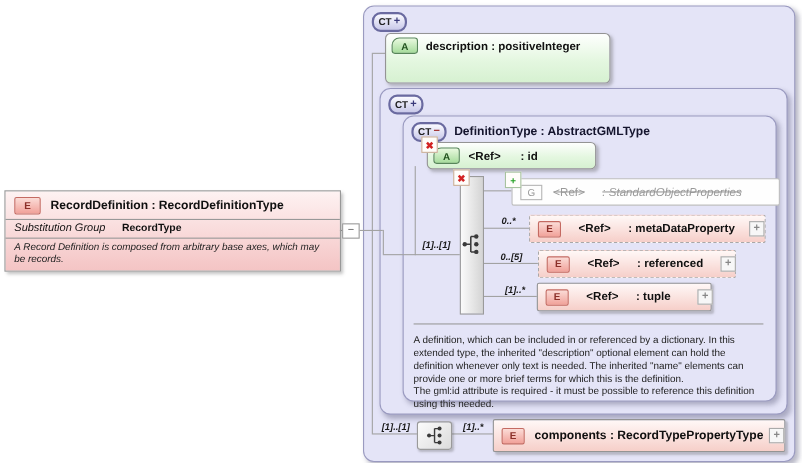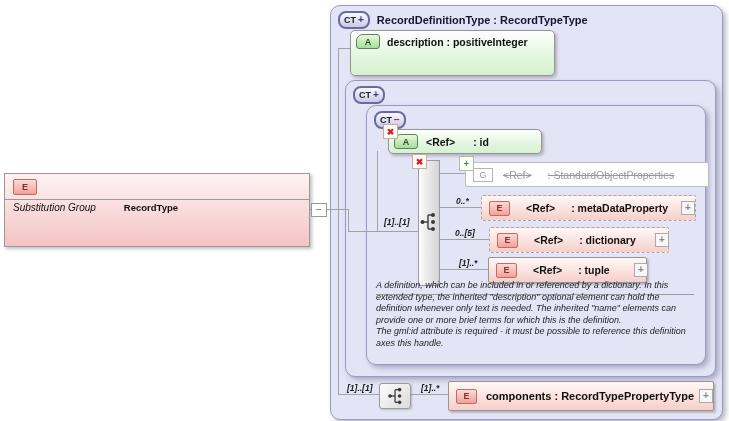--- a/index.html
+++ b/index.html
@@ -35,21 +35,21 @@
        background:linear-gradient(180deg,#FFF8F7 0%,#F6CFC9 100%);}
   .row.solid{border:1px solid #949494;box-shadow:2px 2px 2px rgba(80,80,80,.3);}
   .row.dashed{border:1px dashed #A8A8A8;}
   .row.grouprow{background:#FEFEFE;border:1px solid #BEBEBE;color:#999;font-weight:normal;gap:0;}
   .e-icon{flex:0 0 auto;width:19px;height:13px;border:1px solid #C46A62;border-radius:2px;
           background:linear-gradient(180deg,#FBDCD7,#F1A199);color:#8B2F28;font-weight:bold;font-size:9px;
           display:flex;align-items:center;justify-content:center;}
   .g-icon{flex:0 0 auto;width:18px;height:12px;border:1px solid #B5B5B5;background:#FDFDFD;color:#9A9A9A;
           font-size:9px;display:flex;align-items:center;justify-content:center;margin-right:10px;}
   .strike{text-decoration:line-through;}
-  .strike .gap2{padding-left:16px;}
+  .strike .gap2{padding-left:16px;font-style:italic;}
 
   
   .line{position:absolute;background:#A2A2A2;z-index:5;}
   .h{height:1px;} .v{width:1px;}
 
   
   .badge{position:absolute;width:13px;height:13px;background:#FFFdfa;border:1px solid #C9AD97;
          display:flex;align-items:center;justify-content:center;font-size:9px;font-weight:bold;z-index:9;}
   .badge.red{color:#D22222;}
   .badge.green{color:#22A022;border-color:#A8C2A0;}
@@ -67,62 +67,62 @@
   .collapse-box{position:absolute;left:311px;top:203px;width:14px;height:12px;background:#FFF;
           border:1px solid #999;color:#555;font-size:10px;line-height:10px;display:flex;
           align-items:center;justify-content:center;z-index:7;}
 
   
   .rootbox{position:absolute;left:4px;top:173px;width:304px;height:72px;z-index:6;
            background:linear-gradient(180deg,#FEF2F2 0%,#F4C4C4 100%);
            border:1px solid #989898;box-shadow:2px 2px 3px rgba(80,80,80,.35);}
   .root-title{display:flex;align-items:center;gap:9px;padding:5px 8px 4px 8px;
               font-weight:bold;font-size:11px;color:#101010;}
-  .root-subst{border-top:1px solid #989898;display:flex;align-items:baseline;gap:28px;
+  .root-subst{border-top:1px solid #989898;display:flex;align-items:baseline;gap:15px;
               padding:2px 8px 3px 8px;font-size:10px;color:#101010;}
   .root-subst .lbl{font-style:italic;}
   .root-subst .val{font-weight:bold;font-size:9.5px;}
   .root-annot{border-top:1px solid #989898;font-style:italic;font-size:9px;line-height:11px;
               color:#222;padding:2px 8px;}
 
   
-  .dt-annot{position:absolute;left:376px;top:280px;width:322px;font-style:italic;font-size:9px;
+  .dt-annot{position:absolute;left:376px;top:304px;width:322px;font-size:9px;
             line-height:11.5px;color:#222;z-index:7;}
   .dt-sep{position:absolute;left:376px;top:294px;width:318px;height:1px;background:#9A9A9A;z-index:7;}
 </style>
 </head>
 <body>
 
 <div class="canvas">
 
   <div class="ctbox" style="left:330px;top:5px;width:391px;height:413px;">
     <div class="box-header">
       <span class="ct-icon">
           <span>CT</span>
           <span class="sign plus">+</span>
         </span>
-      <span>RecordDefinitionType : RecordTypeType</span>
     </div>
   </div>
 
   <div class="ctbox" style="left:345px;top:80px;width:369px;height:295px;">
     <div class="box-header">
       <span class="ct-icon">
           <span>CT</span>
           <span class="sign plus">+</span>
         </span>
     </div>
   </div>
 
   <div class="ctbox" style="left:366px;top:105px;width:338px;height:258px;">
     <div class="box-header">
       <span class="ct-icon">
           <span>CT</span>
           <span class="sign minus">−</span>
         </span>
+      <span>DefinitionType : AbstractGMLType</span>
     </div>
   </div>
 
   <div class="line h" style="left:308px;top:209px;width:3px;"></div>
   <div class="line h" style="left:325px;top:209px;width:23px;"></div>
   <div class="line v" style="left:338px;top:48px;height:347px;"></div>
   <div class="line h" style="left:339px;top:48px;width:12px;"></div>
   <div class="line v" style="left:348px;top:209px;height:23px;"></div>
   <div class="line h" style="left:349px;top:231px;width:69px;"></div>
   <div class="line v" style="left:377px;top:151px;height:81px;"></div>
@@ -131,25 +131,27 @@
   <div class="line h" style="left:439px;top:239px;width:50px;"></div>
   <div class="line h" style="left:439px;top:269px;width:49px;"></div>
   <div class="line h" style="left:339px;top:394px;width:40px;"></div>
   <div class="line h" style="left:409px;top:394px;width:39px;"></div>
 
   <div class="rootbox">
     <div class="root-title">
       <span class="e-icon" style="width:22px;height:14px;">
           <span>E</span>
         </span>
+      <span>RecordDefinition : RecordDefinitionType</span>
     </div>
     <div class="root-subst">
       <span class="lbl">Substitution Group</span>
       <span class="val">RecordType</span>
     </div>
+    <div class="root-annot">A Record Definition is composed from arbitrary base axes, which may be records.</div>
   </div>
 
   <div class="collapse-box">−</div>
 
   <div class="attrbox" style="left:350px;top:30px;width:203px;height:44px;">
     <div class="attr-title">
       <span class="a-icon">
           <span>A</span>
         </span>
       <span>description : positiveInteger</span>
@@ -198,38 +200,38 @@
     <span>: metaDataProperty</span>
   </div>
   <div class="expand" style="left:681px;top:201px;">+</div>
 
   <div class="card" style="left:455px;top:228px;">0..[5]</div>
   <div class="row dashed" style="left:489px;top:227px;width:164px;height:24px;">
     <span class="e-icon">
         <span>E</span>
       </span>
     <span>&lt;Ref&gt;</span>
-    <span>: dictionary</span>
+    <span>: referenced</span>
   </div>
   <div class="expand" style="left:655px;top:233px;">+</div>
 
   <div class="card" style="left:459px;top:258px;">[1]..*</div>
   <div class="row solid" style="left:488px;top:257px;width:143px;height:24px;">
     <span class="e-icon">
         <span>E</span>
       </span>
     <span>&lt;Ref&gt;</span>
     <span>: tuple</span>
   </div>
   <div class="expand" style="left:634px;top:263px;">+</div>
 
   <div class="dt-sep"></div>
   <div class="dt-annot">
     <div>A definition, which can be included in or referenced by a dictionary. In this extended type, the inherited "description" optional element can hold the definition whenever only text is needed. The inherited "name" elements can provide one or more brief terms for which this is the definition.</div>
-    <div>The gml:id attribute is required - it must be possible to reference this definition axes this handle.</div>
+    <div>The gml:id attribute is required - it must be possible to reference this definition using this needed.</div>
   </div>
 
   <div class="card" style="left:347px;top:383px;">[1]..[1]</div>
   <div class="seqbox">
     <svg width="17" height="20" viewBox="0 0 17 22">
       <circle cx="2.5" cy="11" r="2" fill="#3A3A3A"></circle>
       <line x1="2.5" y1="11" x2="8" y2="11" stroke="#3A3A3A" stroke-width="1.4"></line>
       <line x1="8" y1="4" x2="8" y2="18" stroke="#3A3A3A" stroke-width="1.4"></line>
       <line x1="8" y1="4" x2="12" y2="4" stroke="#3A3A3A" stroke-width="1.4"></line>
       <line x1="8" y1="18" x2="12" y2="18" stroke="#3A3A3A" stroke-width="1.4"></line>

